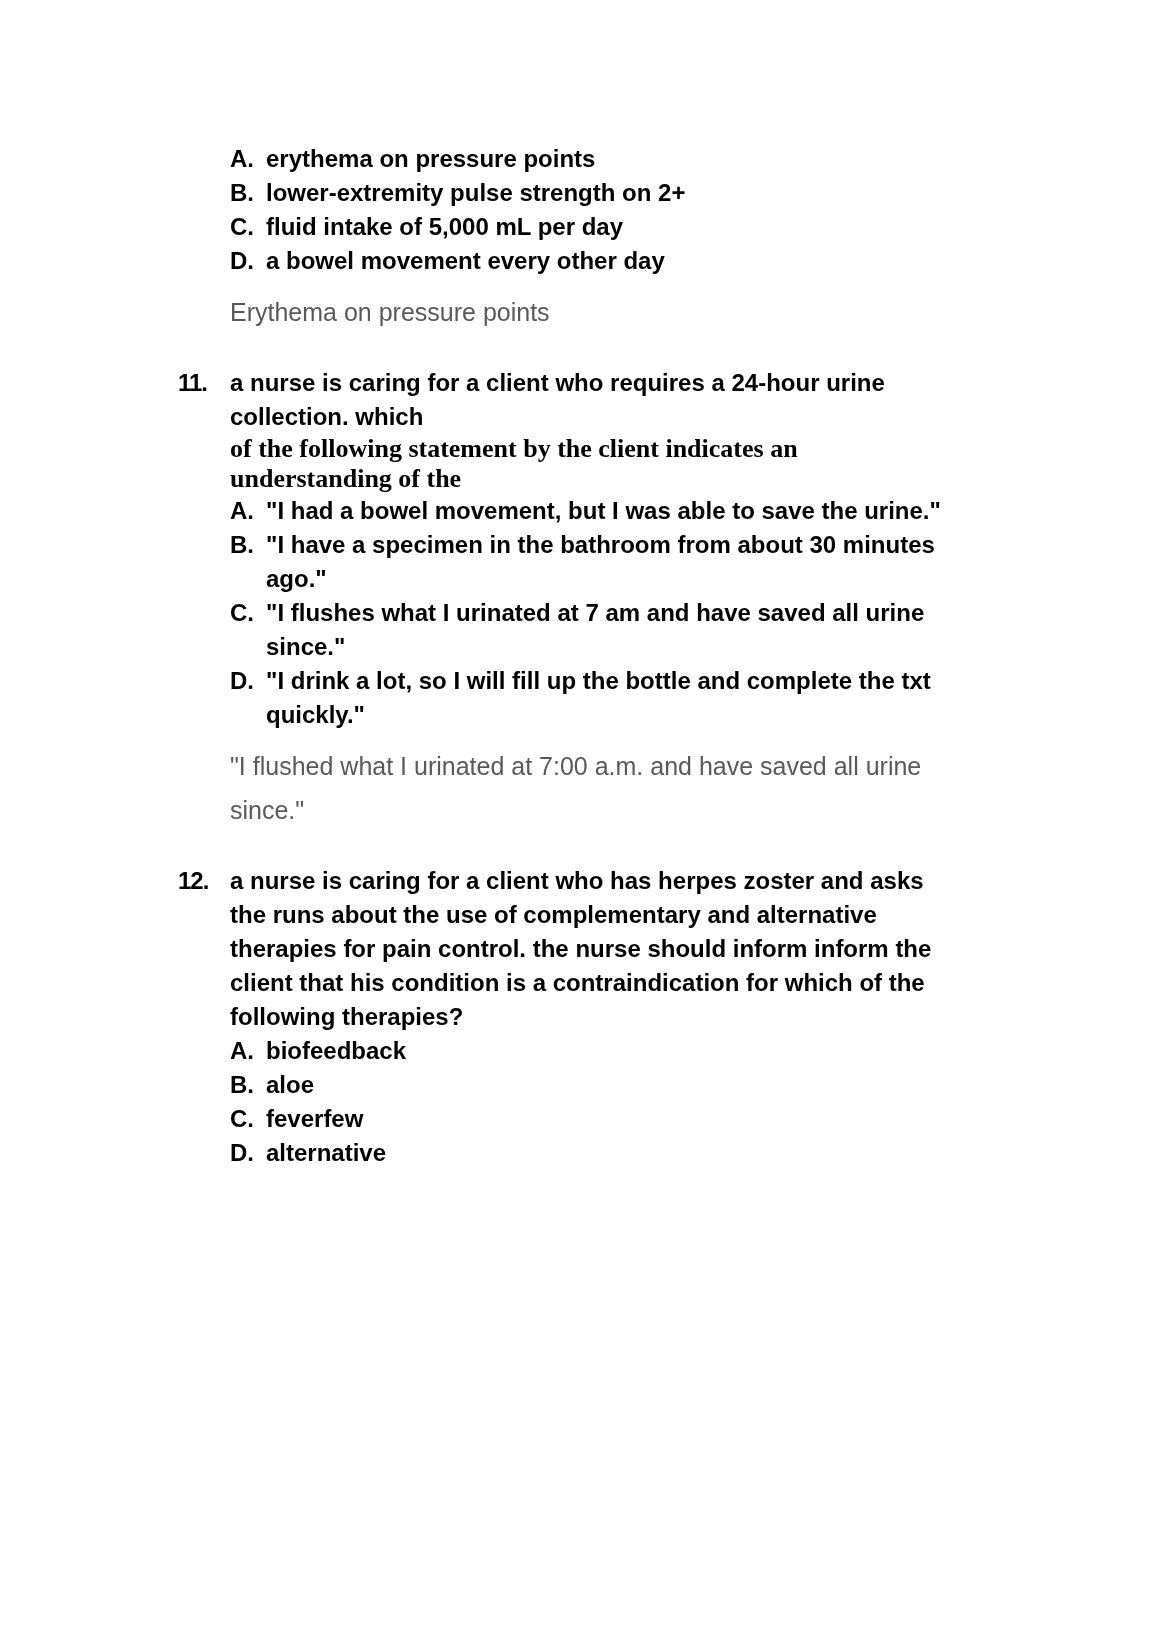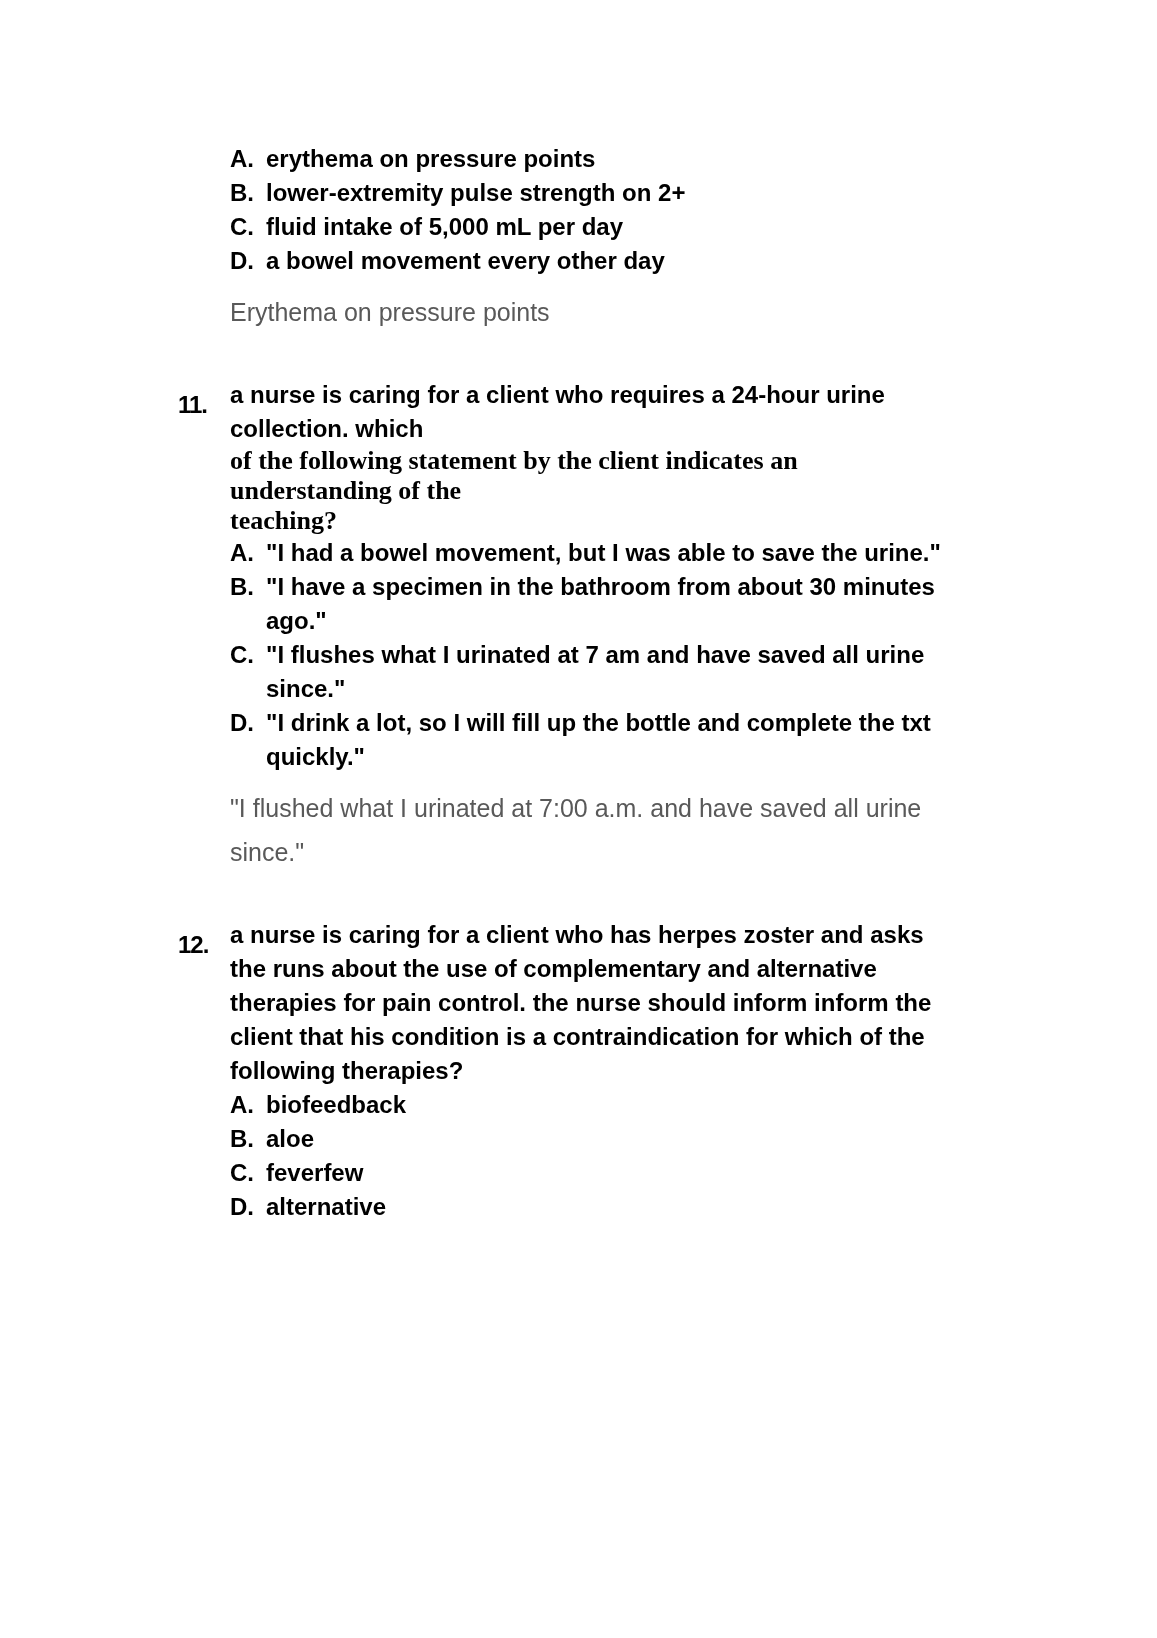--- a/index.html
+++ b/index.html
@@ -23,33 +23,31 @@
     margin-bottom: 32px;
   }
   .qnum {
     width: 52px;
     flex-shrink: 0;
     font-family: "Liberation Sans", sans-serif;
     font-weight: bold;
     font-size: 24px;
     line-height: 34px;
     letter-spacing: -1px;
-    margin-top: 22px;
   }
   .qbody {
     width: 712px;
     max-width: 712px;
   }
   .stem-sans {
     display: block;
     font-family: "Liberation Sans", sans-serif;
     font-weight: bold;
     font-size: 24px;
     line-height: 34px;
-    margin-top: 12px;
   }
   .stem-serif {
     display: block;
     font-family: "Liberation Serif", serif;
     font-weight: bold;
     font-size: 26px;
     line-height: 30px;
   }
   .options { margin: 0; padding: 0; }
   .option {
@@ -110,21 +108,20 @@
       <p class="answer">Erythema on pressure points</p>
     </div>
   </section>
 
   <section class="question">
     <div class="qnum">11.</div>
     <div class="qbody">
       <div class="stem">
         <span class="stem-sans">a nurse is caring for a client who requires a 24-hour urine collection. which</span>
         <span class="stem-serif">of the following statement by the client indicates an understanding of the</span>
-        <span class="stem-serif">teaching?</span>
       </div>
       <div class="options">
         <div class="option">
           <span class="opt-letter">A.</span>
           <span class="opt-text">"I had a bowel movement, but I was able to save the urine."</span>
         </div>
         <div class="option">
           <span class="opt-letter">B.</span>
           <span class="opt-text">"I have a specimen in the bathroom from about 30 minutes ago."</span>
         </div>

